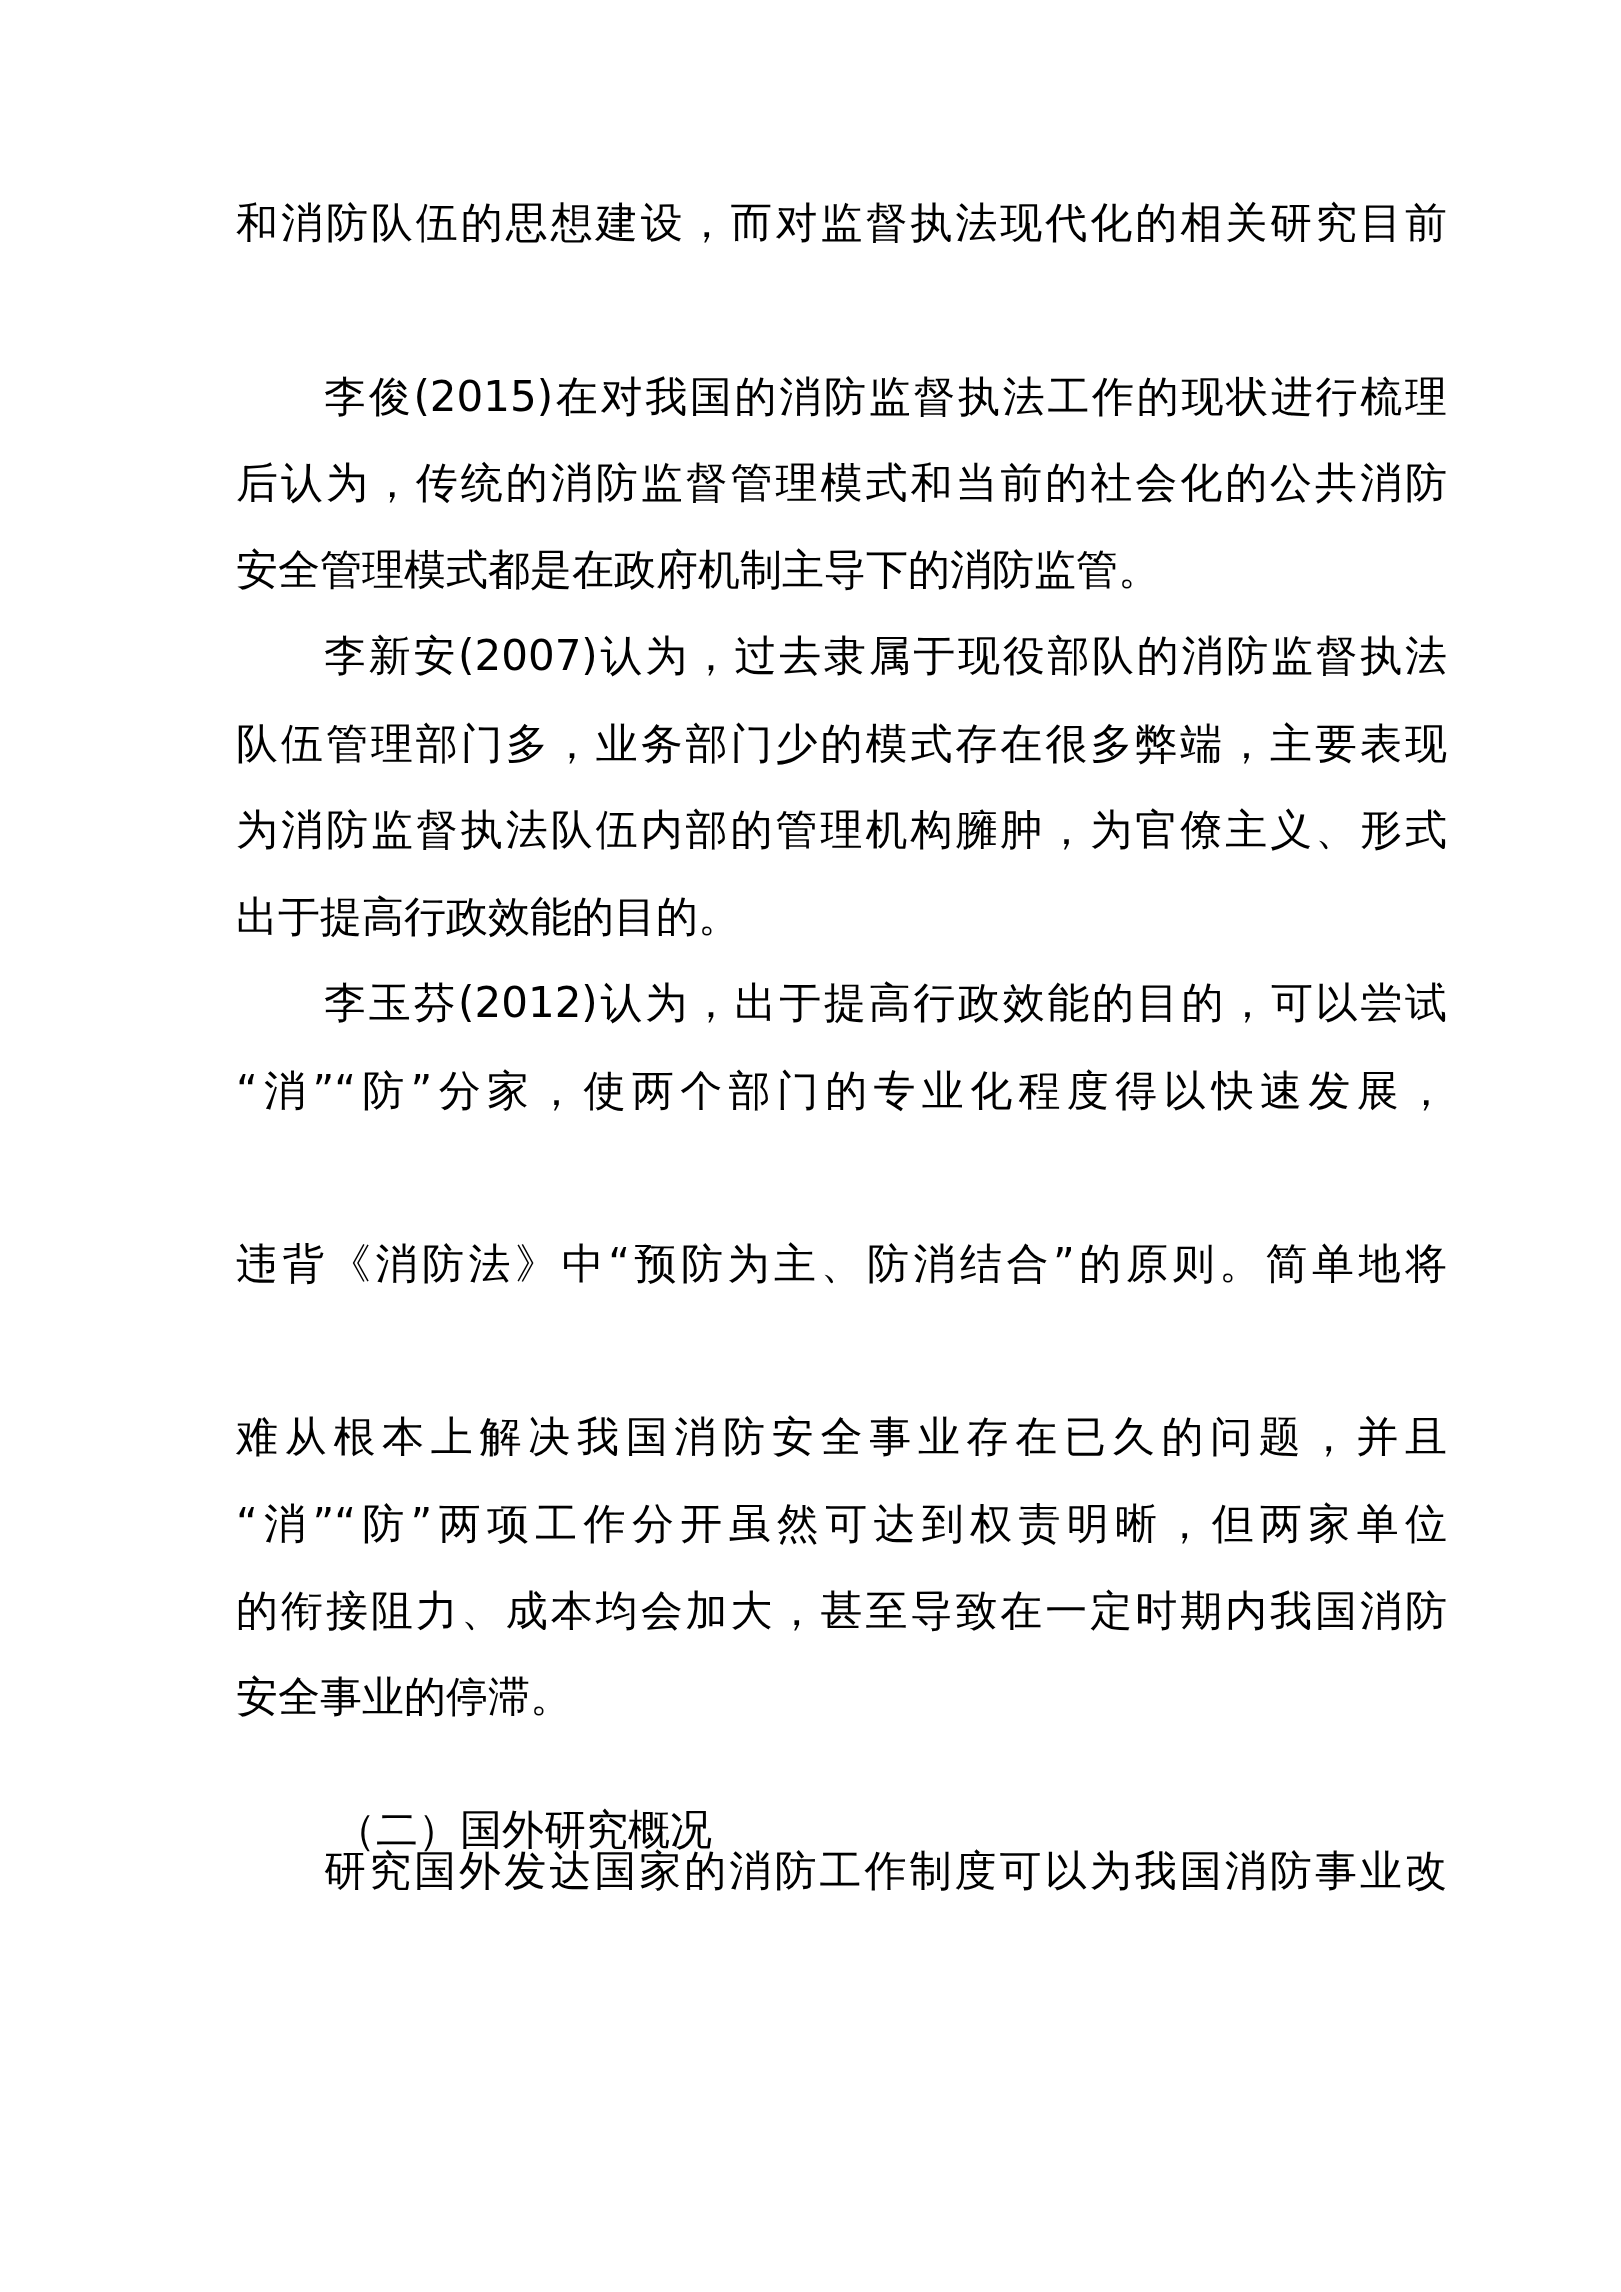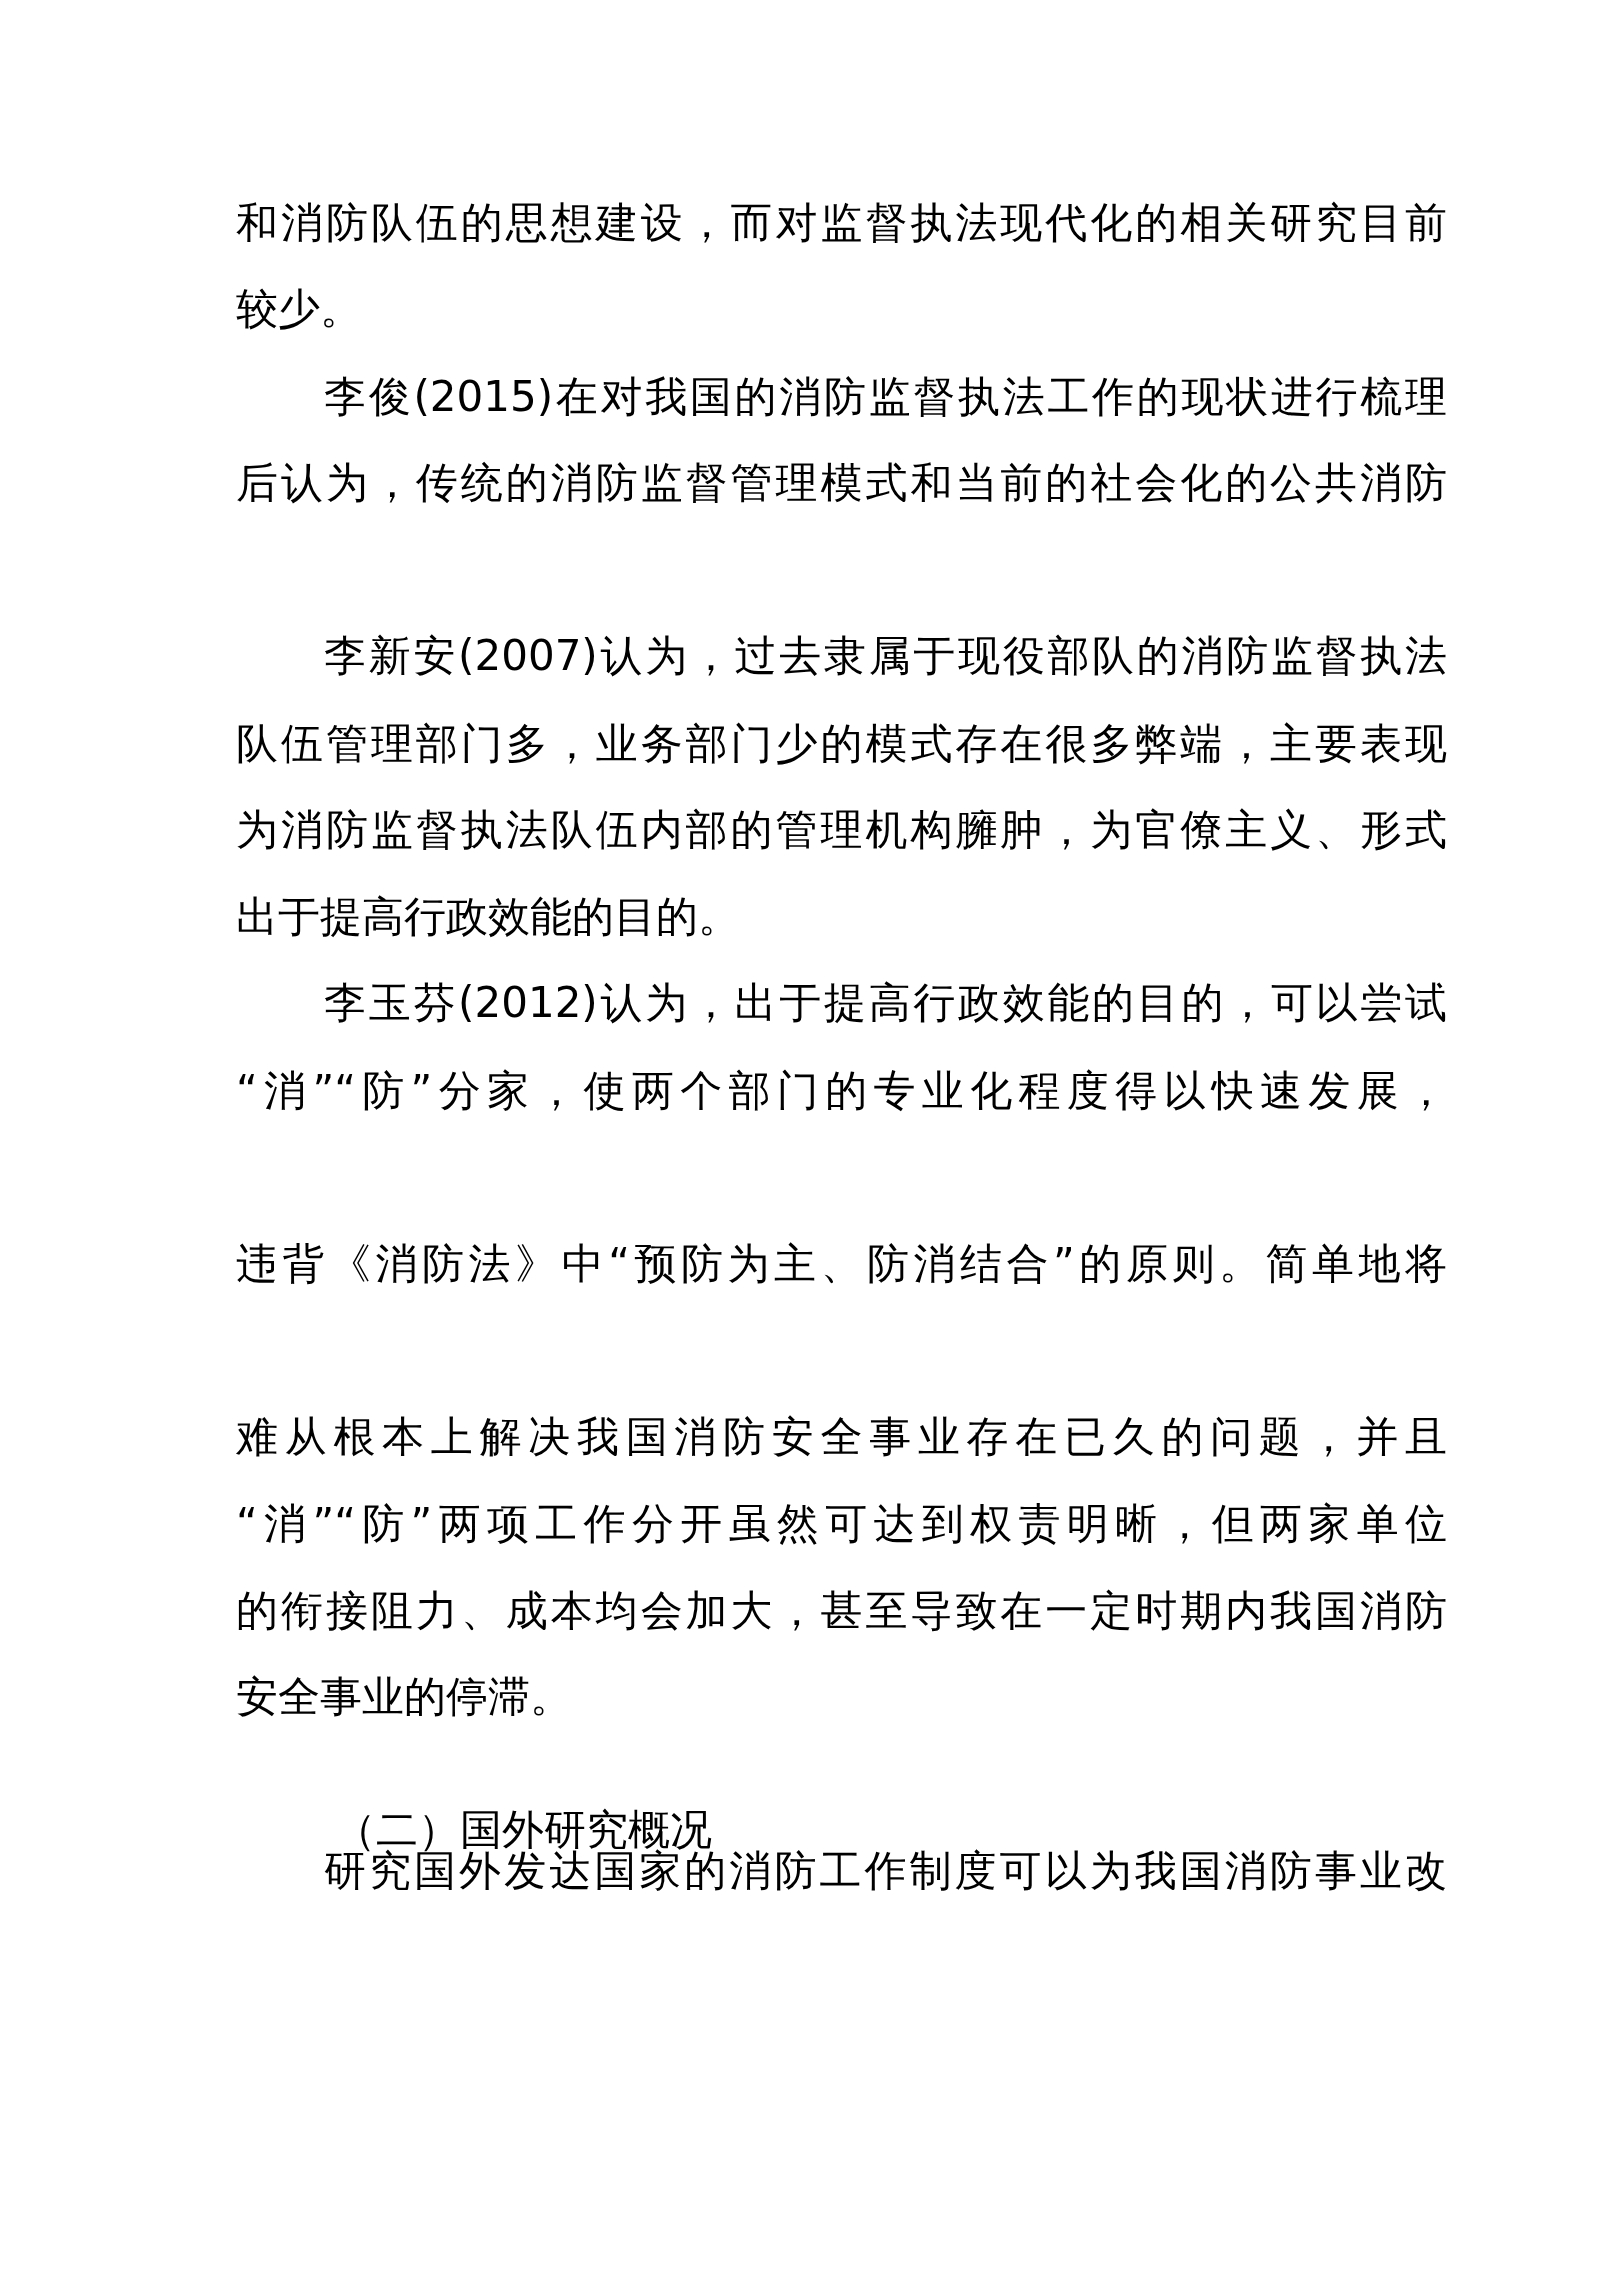--- a/index.html
+++ b/index.html
@@ -12,24 +12,24 @@
   .line.last { text-align-last: left; }
   .line.indent { left: 304px; width: 1123px; }
   .line.heading { left: 314px; width: auto; text-align-last: left; }
 </style>
 </head>
 <body>
 
 <div class="page">
 
   <div class="line" style="top:193px">和消防队伍的思想建设，而对监督执法现代化的相关研究目前</div>
-  <div class="line last" style="top:279px">较少。</div>
 
   <div class="line indent" style="top:367px">李俊(2015)在对我国的消防监督执法工作的现状进行梳理</div>
   <div class="line" style="top:453px">后认为，传统的消防监督管理模式和当前的社会化的公共消防</div>
+  <div class="line last" style="top:540px">安全管理模式都是在政府机制主导下的消防监管。</div>
 
   <div class="line indent" style="top:626px">李新安(2007)认为，过去隶属于现役部队的消防监督执法</div>
   <div class="line" style="top:714px">队伍管理部门多，业务部门少的模式存在很多弊端，主要表现</div>
   <div class="line" style="top:800px">为消防监督执法队伍内部的管理机构臃肿，为官僚主义、形式</div>
   <div class="line last" style="top:887px">出于提高行政效能的目的。</div>
 
   <div class="line indent" style="top:973px">李玉芬(2012)认为，出于提高行政效能的目的，可以尝试</div>
   <div class="line" style="top:1061px">“消”“防”分家，使两个部门的专业化程度得以快速发展，</div>
   <div class="line" style="top:1234px">违背《消防法》中“预防为主、防消结合”的原则。简单地将</div>
   <div class="line" style="top:1407px">难从根本上解决我国消防安全事业存在已久的问题，并且</div>

